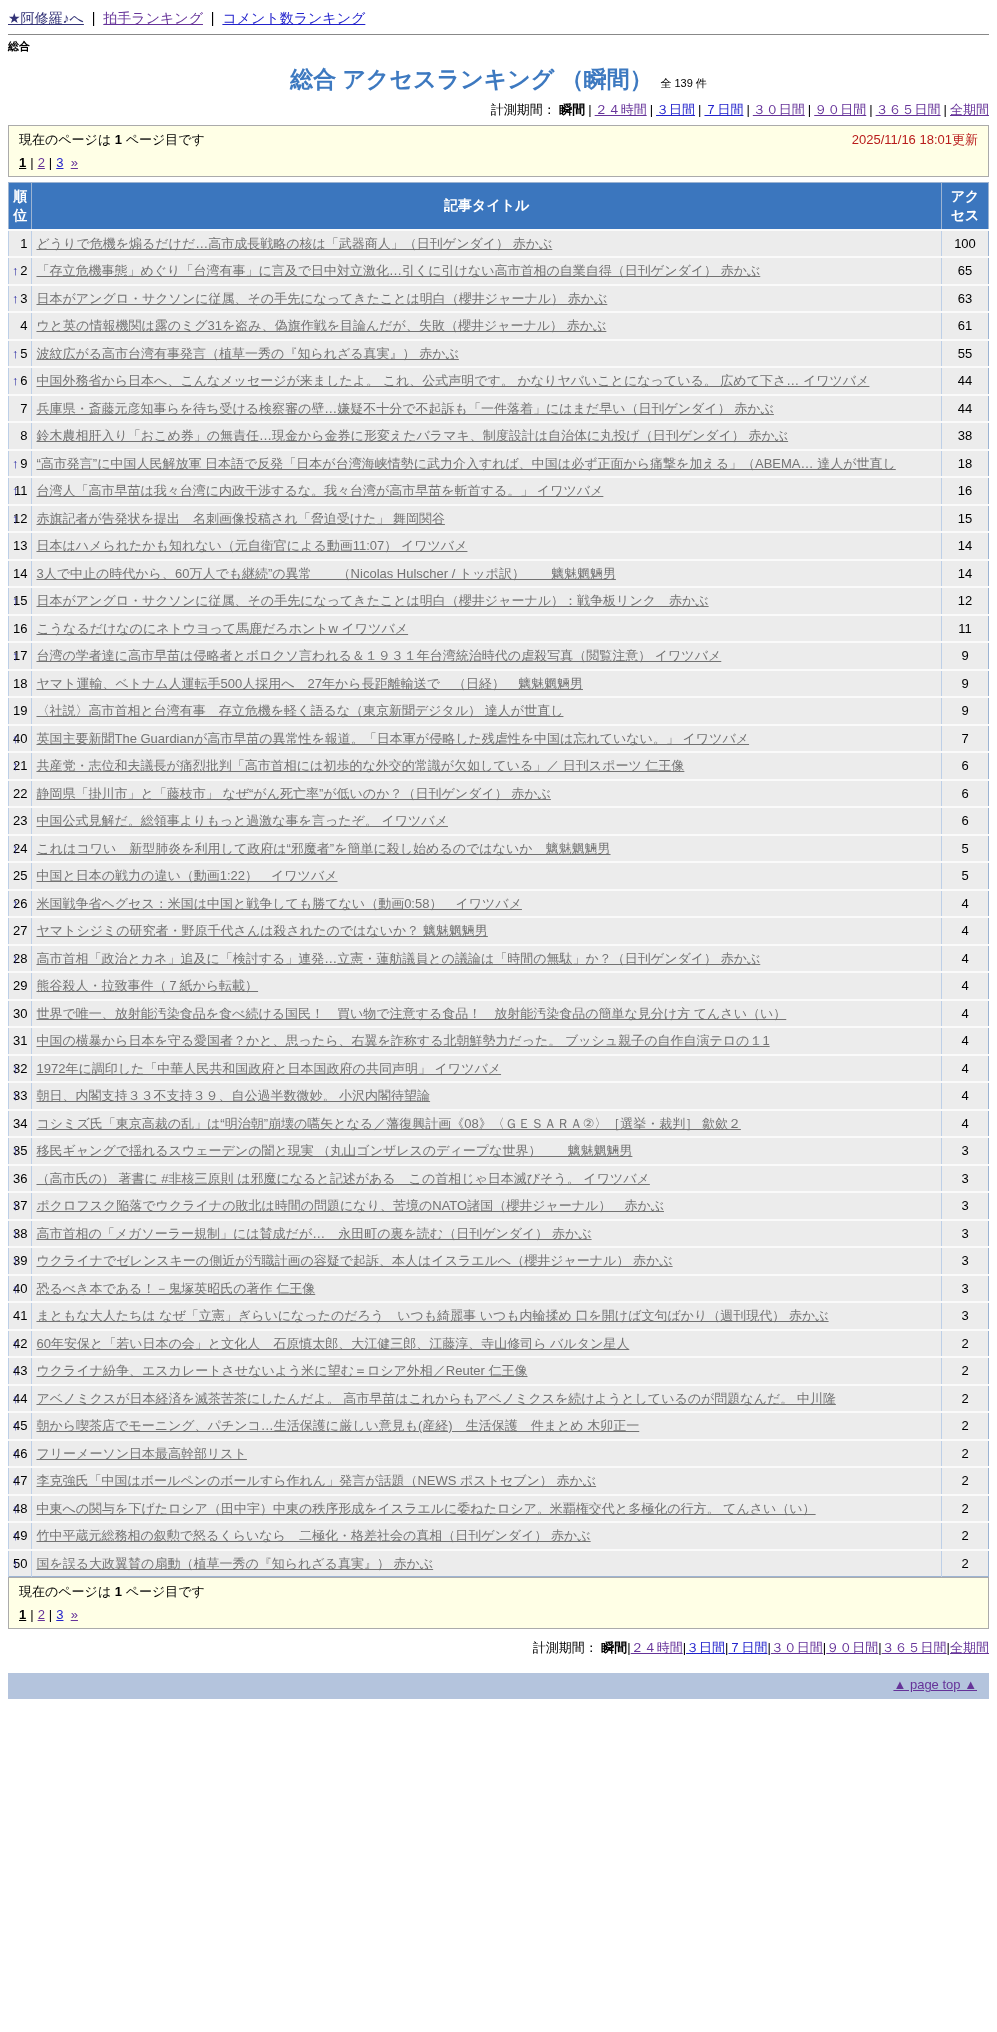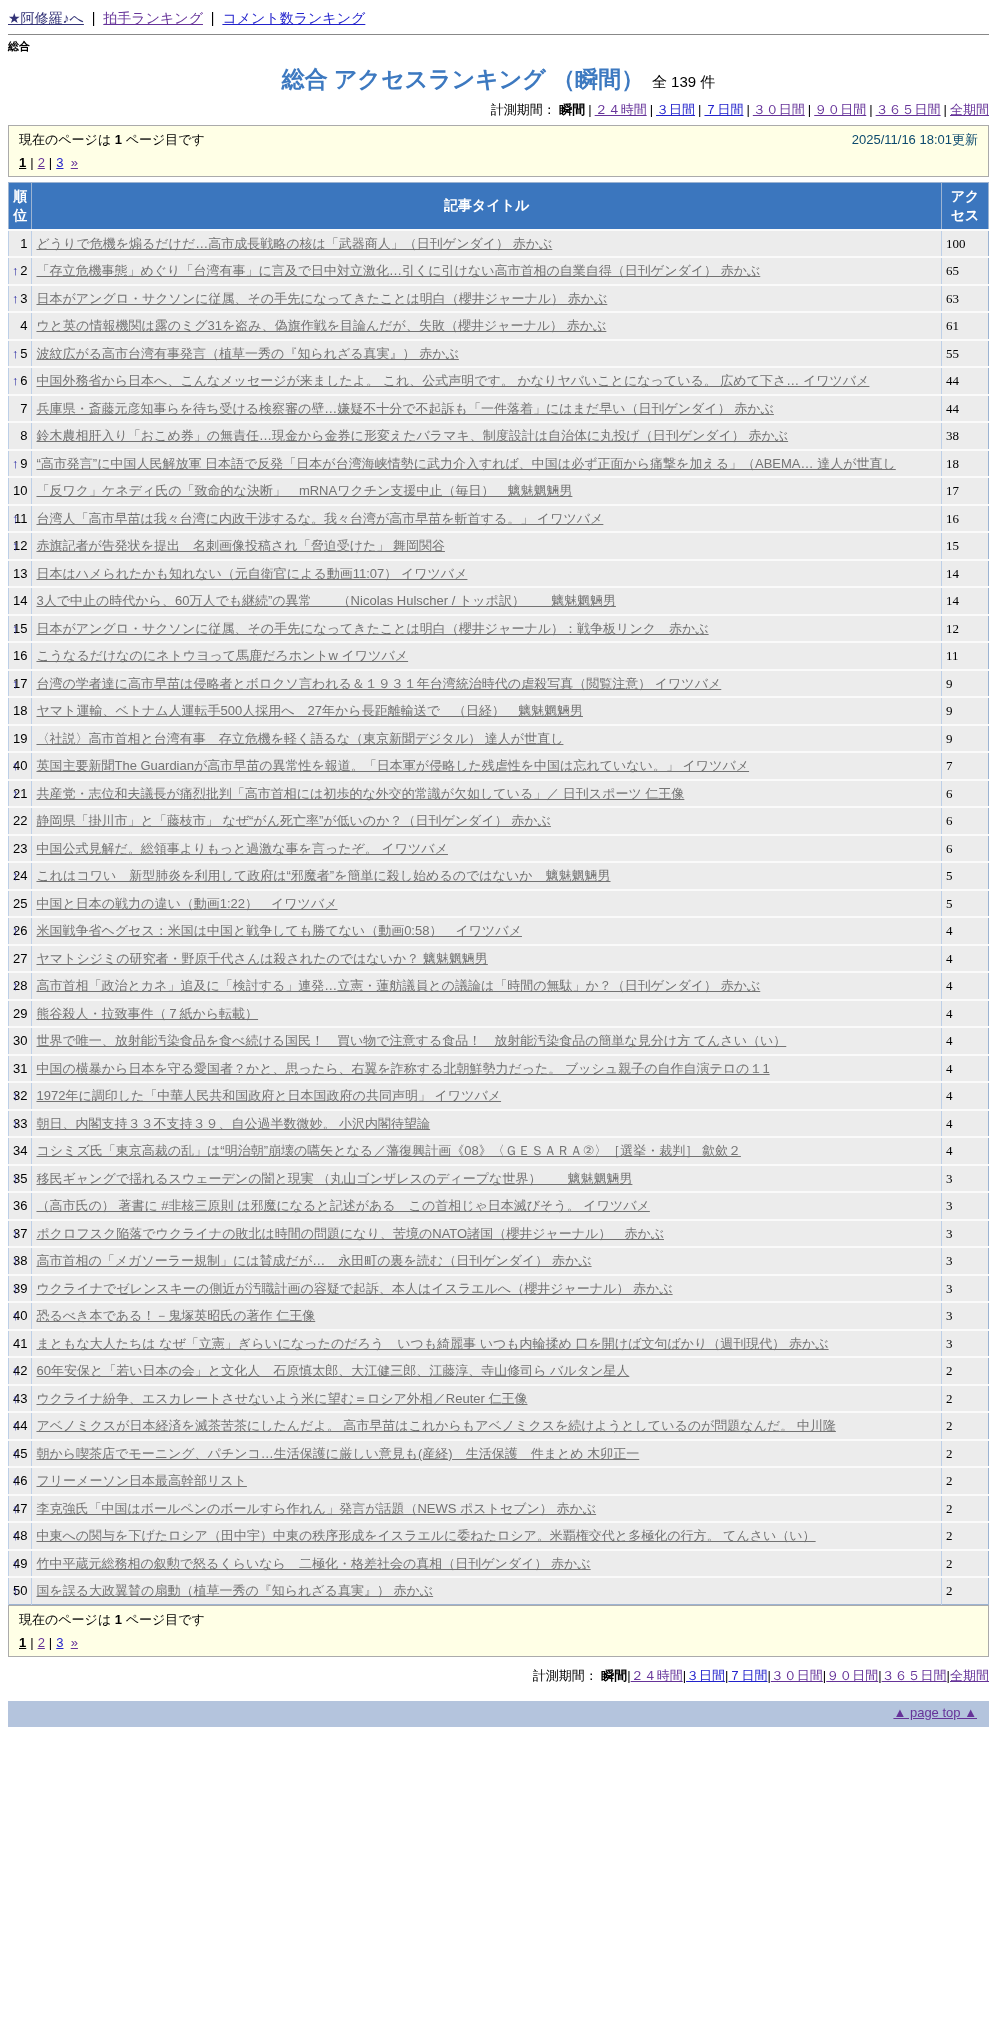--- a/index.html
+++ b/index.html
@@ -17,34 +17,34 @@
 
   
   .topnav { font-size:14px; padding:2px 0 6px 0; }
   .topnav .sep { color:#000; margin:0 4px; }
   hr.topline { border:0; border-top:1px solid #888; margin:0 0 4px 0; }
 
   .category { font-size:11px; font-weight:bold; margin:2px 0 10px 0; }
 
   .title-line { text-align:center; margin:4px 0 2px 0; }
   .page-title { font-size:23px; font-weight:bold; color:#3D79C0; }
-  .total-count { font-size:15px; color:#000; margin-left:4px; }
+  .total-count { font-size:11px; color:#000; margin-left:4px; }
 
   .period-line { text-align:right; font-size:13px; margin:6px 0 6px 0; }
   .period-line .plabel { color:#000; }
   .period-current { font-weight:bold; color:#000; }
   .period-line .sep { margin:0 3px; }
 
   .info-box {
     background:#FFFFE6; border:1px solid #ABABAB;
     padding:5px 10px 6px 10px;
   }
   .info-row { display:flex; justify-content:space-between; }
   .curpage b { font-weight:bold; }
-  .updated { color:#0c4a6e; }
+  .updated { color:#b91c1c; }
   .pages { margin-top:6px; }
   .pages .pg-current { font-weight:bold; color:#000; text-decoration:underline; }
   .pages .sep { margin:0 4px; }
 
   table.rank-table {
     width:100%; border-collapse:collapse; margin-top:5px;
     border:1px solid #9DB4D2;
   }
   table.rank-table th {
     background:#3B76BE; color:#fff; font-weight:bold; font-size:14px;
@@ -58,21 +58,21 @@
     border-top:2px solid #FAFAFA; border-left:1px solid #BDCFE7;
     padding:3px 4px; line-height:1.5;
   }
   td.rank-cell {
     position:relative; text-align:right; padding-right:7px; white-space:nowrap;
   }
   .up-arrow { position:absolute; left:3px; top:50%; transform:translateY(-50%);
     color:#2222A0; font-weight:bold; font-size:13px; }
   td.title-cell { padding-left:5px; padding-right:8px; }
   td.title-cell a { color:#737373; }
-  td.access-cell { text-align:left; padding-right:6px;font-family:Liberation Serif, serif; }
+  td.access-cell { text-align:center; padding-right:6px; }
 
   .bottom-period { text-align:right; font-size:13px; margin:10px 0 0 0; }
 
   .pagetop-bar {
     margin-top:16px; background:#B4C4DD; padding:4px 12px; text-align:right;
     height:26px;
   }
   .pagetop-bar a { color:#663399; }
 </style>
 </head>
@@ -157,25 +157,20 @@
         <td class="rank-cell"><span>8</span></td>
         <td class="title-cell"><a>鈴木農相肝入り「おこめ券」の無責任…現金から金券に形変えたバラマキ、制度設計は自治体に丸投げ（日刊ゲンダイ） 赤かぶ</a></td>
         <td class="access-cell">38</td>
       </tr>
       <tr>
         <td class="rank-cell"><span class="up-arrow">↑</span><span>9</span></td>
         <td class="title-cell"><a>“高市発言”に中国人民解放軍 日本語で反発「日本が台湾海峡情勢に武力介入すれば、中国は必ず正面から痛撃を加える」（ABEMA… 達人が世直し</a></td>
         <td class="access-cell">18</td>
       </tr>
       <tr>
-        <td class="rank-cell"><span>10</span></td>
-        <td class="title-cell"><a>「反ワク」ケネディ氏の「致命的な決断」　mRNAワクチン支援中止（毎日）　魑魅魍魎男</a></td>
-        <td class="access-cell">17</td>
-      </tr>
-      <tr>
         <td class="rank-cell"><span class="up-arrow">↑</span><span>11</span></td>
         <td class="title-cell"><a>台湾人「高市早苗は我々台湾に内政干渉するな。我々台湾が高市早苗を斬首する。」 イワツバメ</a></td>
         <td class="access-cell">16</td>
       </tr>
       <tr>
         <td class="rank-cell"><span class="up-arrow">↑</span><span>12</span></td>
         <td class="title-cell"><a>赤旗記者が告発状を提出　名刺画像投稿され「脅迫受けた」 舞岡関谷</a></td>
         <td class="access-cell">15</td>
       </tr>
       <tr>

